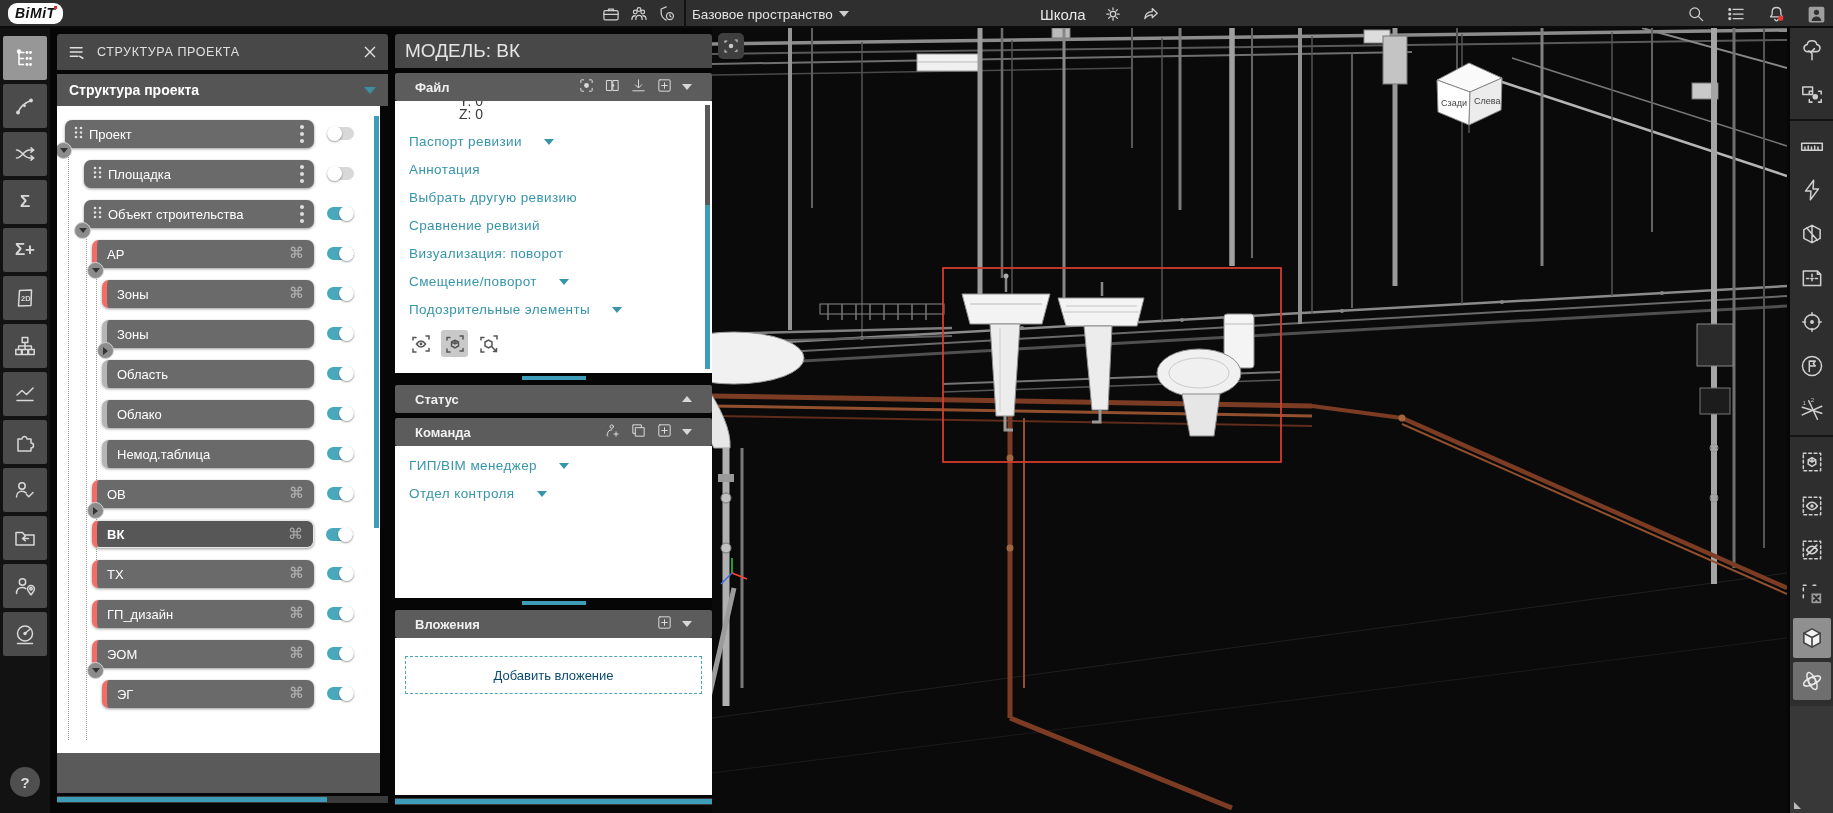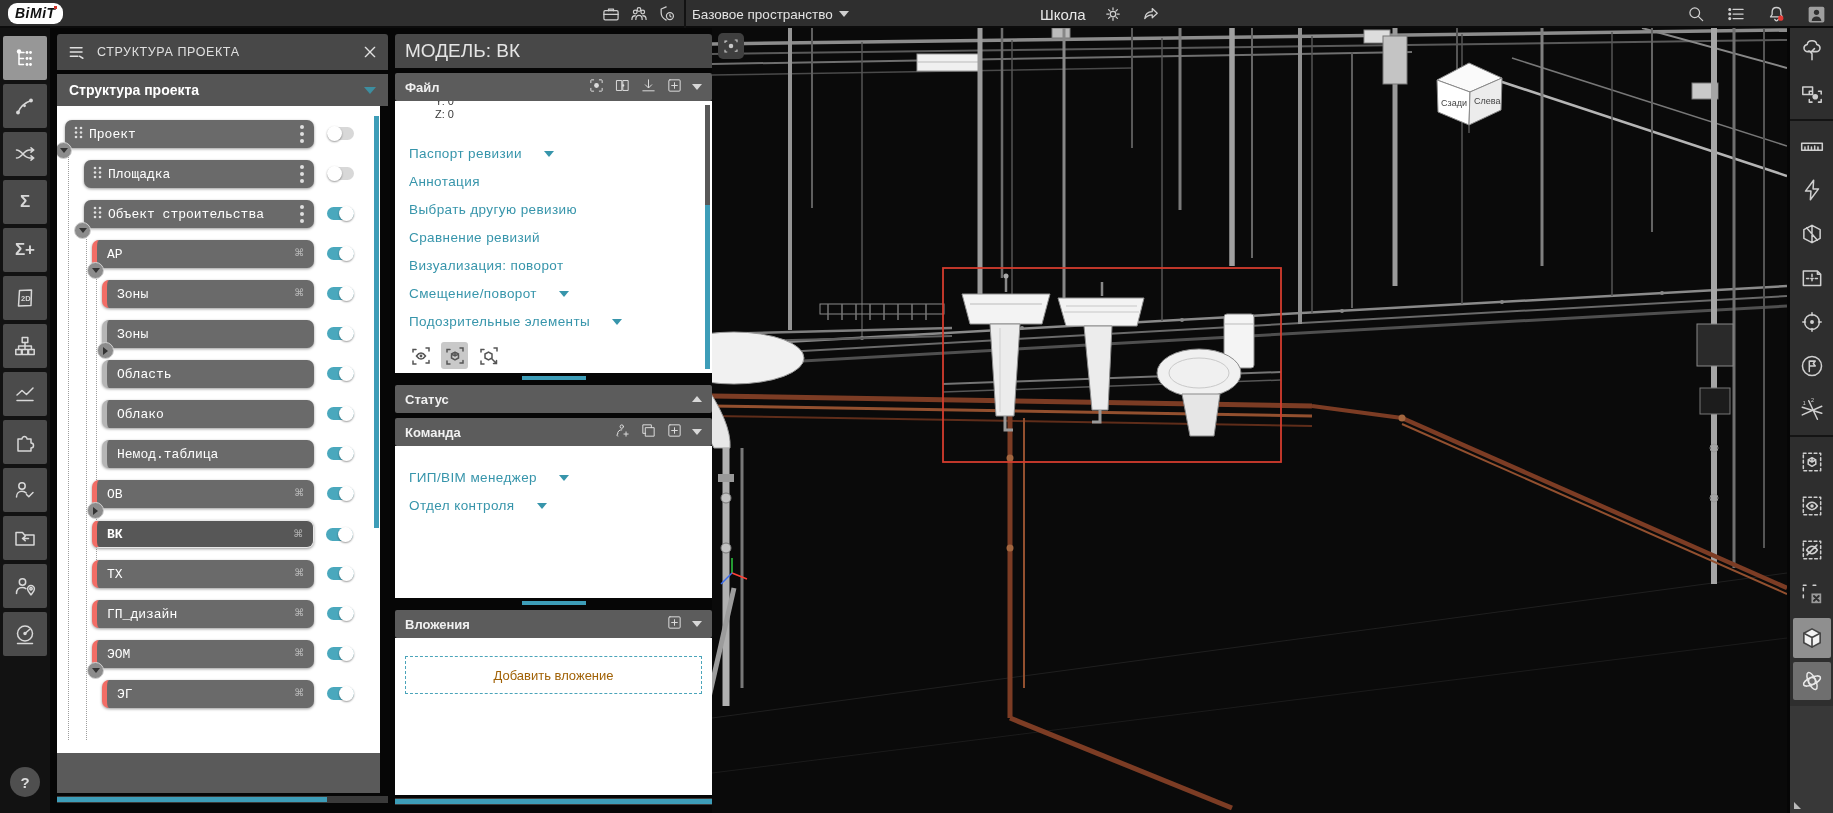--- a/index.html
+++ b/index.html
@@ -27,39 +27,39 @@
   .ltb-btn { width:44px; height:44px; margin:4px 0 0 3px; background:#4b4b4b; border-radius:2px; display:flex; align-items:center; justify-content:center; color:#d8d8d8; font-size:17px; font-weight:bold; }
   .ltb-btn:first-child { margin-top:8px; }
   .ltb-btn.active { background:#979797; color:#fff; }
   .ltb-btn svg { stroke:#d8d8d8; fill:none; stroke-width:1.5; stroke-linecap:round; stroke-linejoin:round; }
   .ltb-btn.active svg { stroke:#fff; }
   .help-btn { position:absolute; left:10px; bottom:16px; width:30px; height:30px; border-radius:50%; background:#4f4f4f; color:#ddd; font-size:15px; font-weight:bold; display:flex; align-items:center; justify-content:center; }
 
   
   .panel { position:absolute; top:34px; }
   .p-header { height:34px; background:#484848; border-radius:3px 3px 0 0; display:flex; align-items:center; padding:0 10px; color:#e5e5e5; }
-  .sec-header { height:28px; background:#5c5c5c; border-radius:2px; display:flex; align-items:center; padding:0 10px; color:#f0f0f0; font-weight:bold; font-size:13px; margin-top:5px; }
+  .sec-header { height:28px; background:#5c5c5c; border-radius:2px; display:flex; align-items:center; padding:0 20px; color:#f0f0f0; font-weight:bold; font-size:13px; margin-top:5px; }
   .sec-title { flex:1; }
   .sec-icons { display:flex; align-items:center; gap:9px; }
   .sec-icons svg { stroke:#dcdcdc; fill:none; stroke-width:1.4; stroke-linecap:round; stroke-linejoin:round; }
   .tri-up-s { width:0;height:0;border-left:5px solid transparent;border-right:5px solid transparent;border-bottom:6px solid #d8d8d8; }
   .tri-down-s { width:0;height:0;border-left:5px solid transparent;border-right:5px solid transparent;border-top:6px solid #d8d8d8; }
   .white { background:#fff; position:relative; overflow:hidden; }
   .handle-line { width:64px; height:4px; background:#3d9db8; margin:3px auto; }
   .hscroll { height:7px; background:#3a3a3a; margin-top:3px; position:relative; }
   .hscroll .thumb { position:absolute; top:1px; height:5px; background:#3d9db8; }
 
   
   .sp { left:57px; width:331px; }
   .sp-title { font-size:12.5px; letter-spacing:.6px; color:#e0e0e0; margin-left:10px; flex:1; }
   .sp-sub { height:32px; background:#555; display:flex; align-items:center; padding:0 12px; color:#fff; font-weight:bold; font-size:14px; margin-top:4px; }
   .sp-sub .flex1{flex:1}
   .tri-down-t { width:0;height:0;border-left:6px solid transparent;border-right:6px solid transparent;border-top:7px solid #3d8fa0; border-top-color:#3d8ea0; }
   .tree { height:647px; margin-right:8px; }
-  .tree-pad { position:relative; padding-top:14px; height:100%;font-family:Liberation Mono, monospace; }
+  .tree-pad { position:relative; padding-top:14px; height:100%; }
   .gline { position:absolute; border-left:1px dotted #9d9d9d; width:0; }
   .row { position:relative; height:28px; margin-bottom:12px; margin-right:66px; background:#6a6a6a; border-radius:7px; display:flex; align-items:center; color:#fff; font-size:13px; box-shadow:0 1px 3px rgba(0,0,0,.4); }
   .row .lbl { margin-left:10px; white-space:nowrap; }
   .lv0{margin-left:8px} .lv1{margin-left:27px} .lv2{margin-left:35px} .lv3{margin-left:45px}
   .acc-red { border-left:5px solid #f26d66;text-align:right; }
   .acc-gray { border-left:5px solid #b5b5b5; }
   .row.sel { background:#575757; border-top:1px solid #e8e8e8; border-bottom:1px solid #e8e8e8; border-right:1px solid #e8e8e8; font-weight:bold; }
   .drag { margin-left:9px; margin-right:-4px; }
   .drag svg{ fill:#e0e0e0; }
   .kebab { position:absolute; right:10px; top:5px; width:4px; }
@@ -72,33 +72,33 @@
   .toggle.off i { position:absolute; left:0; top:-1px; width:15px; height:15px; border-radius:50%; background:#fff; box-shadow:0 1px 2px rgba(0,0,0,.4); }
   .exp { position:absolute; left:-10px; bottom:-11px; width:17px; height:17px; border-radius:50%; background:#8c8c8c; border:1px solid #d2d2d2; display:flex; align-items:center; justify-content:center; }
   .exp.down i{ width:0;height:0;border-left:4px solid transparent;border-right:4px solid transparent;border-top:5px solid #333; }
   .exp.right i{ width:0;height:0;border-top:4px solid transparent;border-bottom:4px solid transparent;border-left:5px solid #333; }
   .vscroll { position:absolute; width:5px; background:#3d9db8; }
   .sp-foot { height:40px; background:#5a5a5a; margin-right:8px; }
 
   
   .mp { left:395px; width:317px; }
   .mp-title { font-size:19px; }
-  .coords { height:24px; overflow:hidden; padding-left:40px; font-size:11px; color:#3a3a3a; line-height:13px; }
+  .coords { height:24px; overflow:hidden; padding-left:64px; font-size:14px; color:#3a3a3a; line-height:13px; }
   .coords div:first-child { margin-top:-6px; }
   .flinks { padding:9px 0 0 14px; }
-  .flink { display:flex; align-items:center; gap:22px; margin-bottom:13px; color:#3795ab; font-size:13.5px; letter-spacing:.4px;margin-top:12px; }
+  .flink { display:flex; align-items:center; gap:22px; margin-bottom:13px; color:#3795ab; font-size:13.5px; letter-spacing:.4px; }
   .tri-down-teal { width:0;height:0;border-left:5px solid transparent;border-right:5px solid transparent;border-top:6px solid #3795ab; }
   .fbtns { display:flex; gap:7px; margin:2px 0 0 12px; }
   .fbtn { width:27px; height:27px; border-radius:3px; display:flex; align-items:center; justify-content:center; }
   .fbtn svg { stroke:#555; fill:none; stroke-width:1.5; stroke-linecap:round; }
   .fbtn.active { background:#c9c9c9; }
   .file-body { height:272px; }
   .team-body { height:152px; }
   .att-body { height:157px; }
-  .att-box { margin:18px 10px 0 10px; height:38px; border:1px dashed #4aa4ba; display:flex; align-items:center; justify-content:center; color:#a16207; font-size:13px; }
+  .att-box { margin:18px 10px 0 10px; height:38px; border:1px dashed #4aa4ba; display:flex; align-items:center; justify-content:center; color:#0c4a6e; font-size:13px; }
 
   
   .viewport { position:absolute; left:712px; top:28px; width:1075px; height:785px; background:#0a0a0a; }
   .vp-btn { position:absolute; left:6px; top:5px; width:26px; height:26px; background:#3f3f3f; border-radius:5px; display:flex; align-items:center; justify-content:center; }
   .vp-btn svg { stroke:#c8c8c8; fill:none; stroke-width:1.5; }
 
   
   .rtb { position:absolute; left:1790px; top:28px; width:43px; height:785px; background:#2e2e2e; display:flex; flex-direction:column; align-items:center; }
   .rtb-btn { width:40px; height:44px; display:flex; align-items:center; justify-content:center; }
   .rtb-btn svg { stroke:#cfcfcf; fill:none; stroke-width:1.4; stroke-linecap:round; stroke-linejoin:round; }

